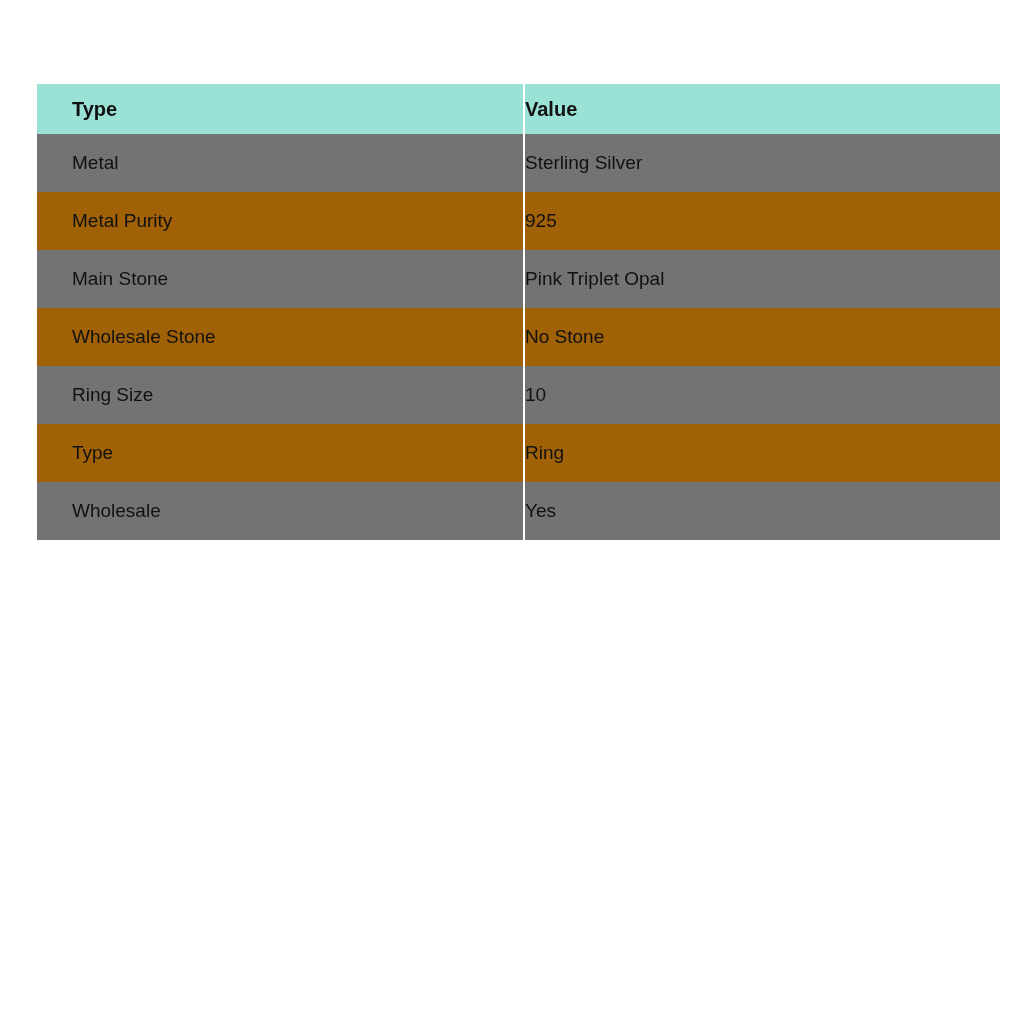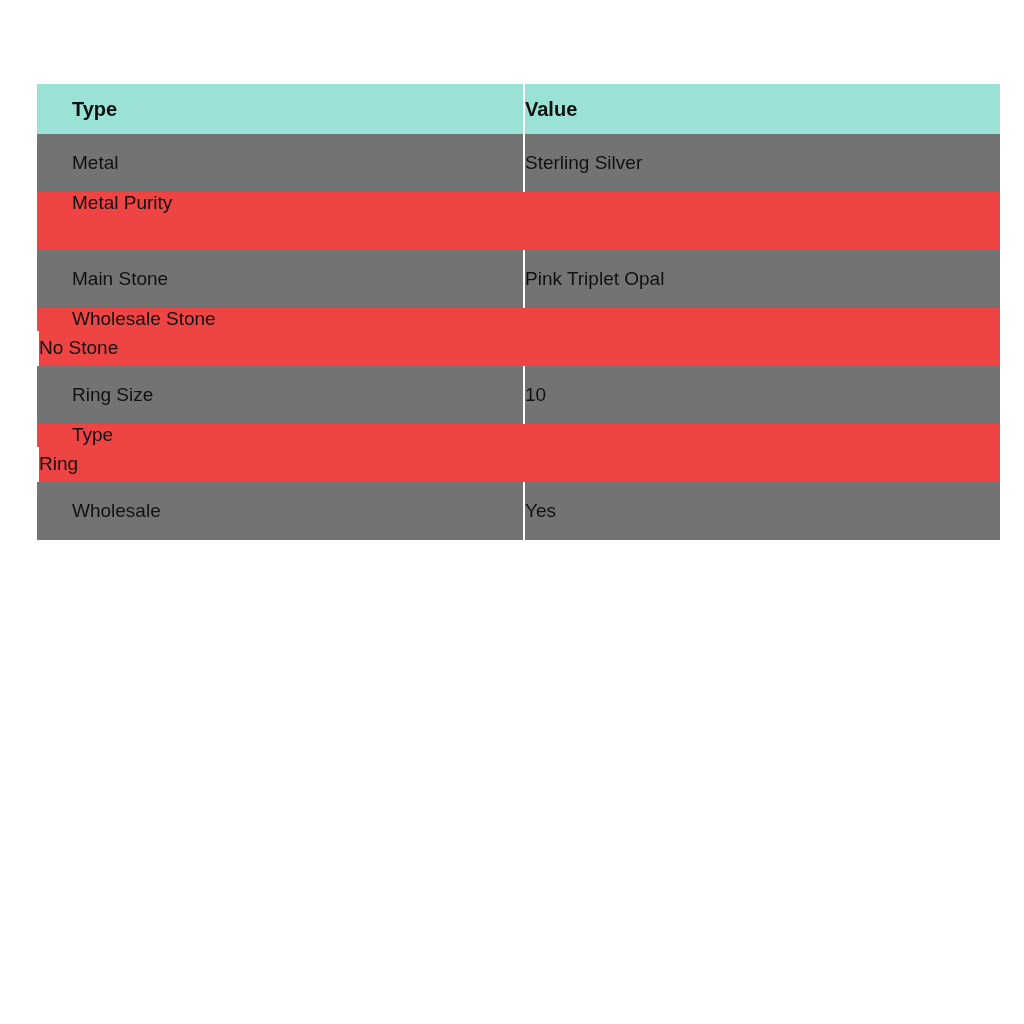--- a/index.html
+++ b/index.html
@@ -21,22 +21,21 @@
     top: 84px;
     width: 963px;
   }
   .row {
     display: flex;
     align-items: stretch;
     min-height: 58px;
     background: #737373;
   }
   .row.alt {
-    background: #ef4444;
-    flex-direction: column;
+    background: #a16207;
   }
   .header-row {
     min-height: 50px;
     background: #99e2d5;
   }
   .cell {
     display: flex;
     align-items: center;
     font-size: 19px;
     line-height: 1.2;
@@ -65,20 +64,21 @@
     <div class="cell name-cell">Type</div>
     <div class="cell value-cell">Value</div>
   </div>
   <div>
       <div class="row">
         <div class="cell name-cell">Metal</div>
         <div class="cell value-cell">Sterling Silver</div>
       </div>
       <div class="row alt">
         <div class="cell name-cell">Metal Purity</div>
+        <div class="cell value-cell">925</div>
       </div>
       <div class="row">
         <div class="cell name-cell">Main Stone</div>
         <div class="cell value-cell">Pink Triplet Opal</div>
       </div>
       <div class="row alt">
         <div class="cell name-cell">Wholesale Stone</div>
         <div class="cell value-cell">No Stone</div>
       </div>
       <div class="row">

